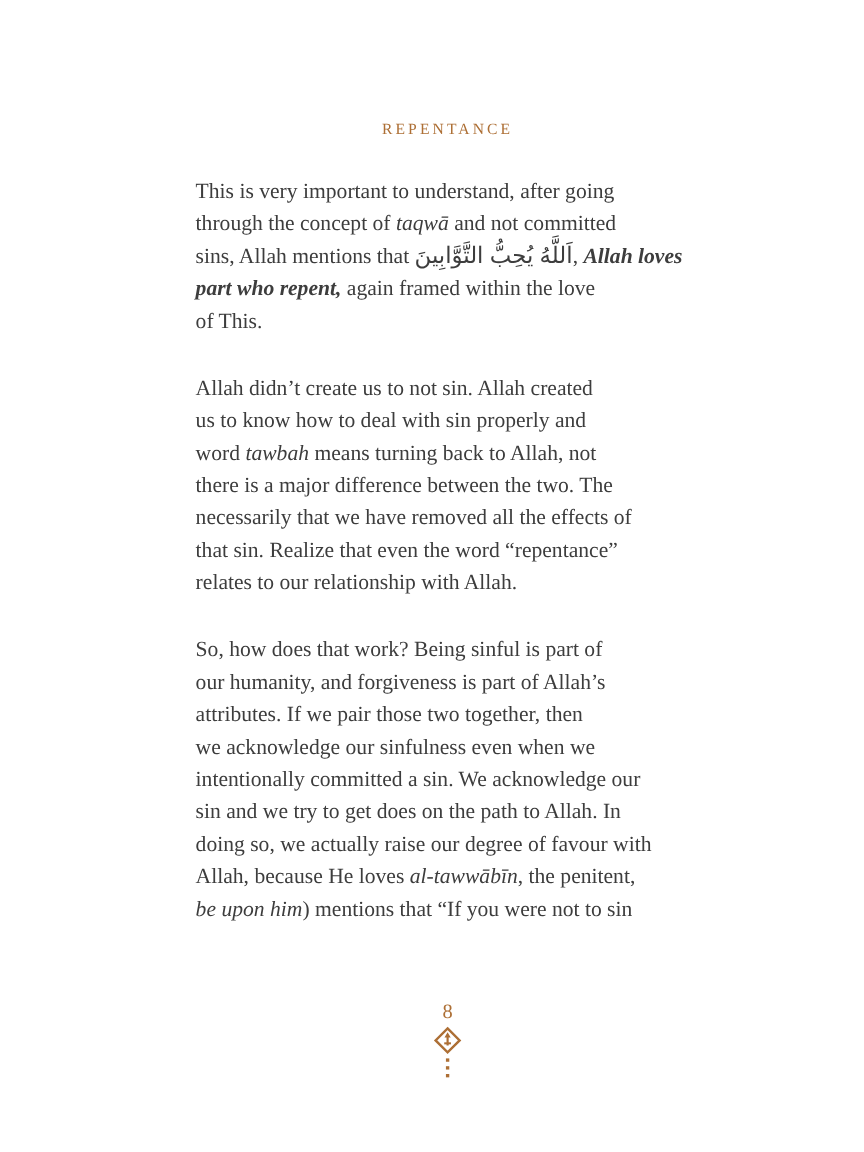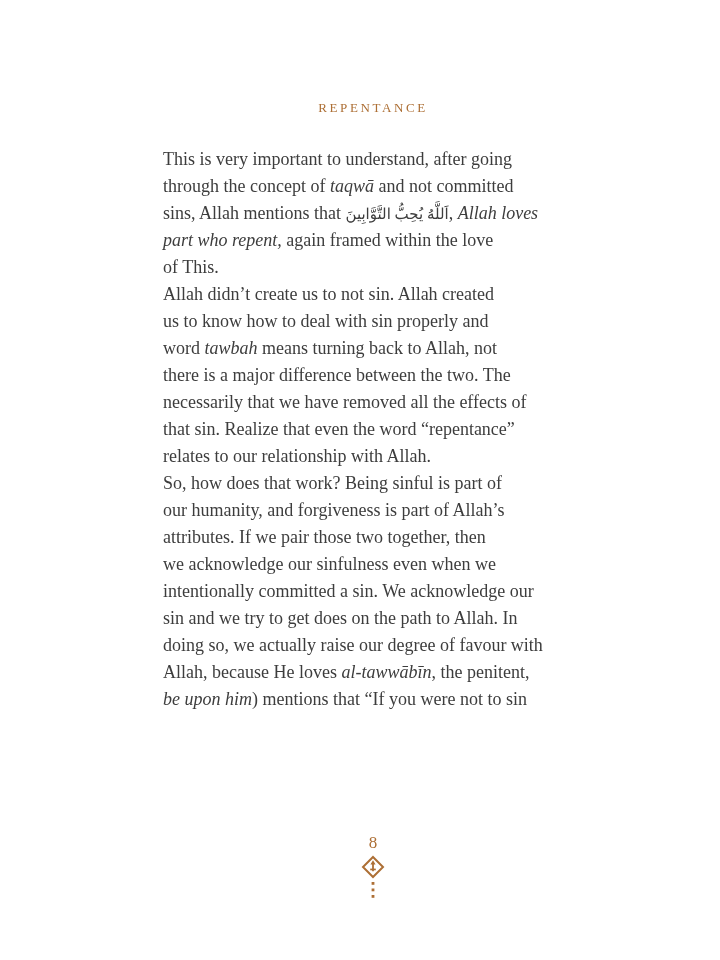--- a/index.html
+++ b/index.html
@@ -28,32 +28,33 @@
   }
   .text-block {
     position: absolute;
     top: 146px;
     left: 163px;
     width: 420px;
     color: var(--ink, #3d3d3d);
     font-size: 18px;
   }
   .paragraph + .paragraph {
+    margin-top: 29px;
   }
   .line {
     white-space: nowrap;
     line-height: 27px;
     height: 27px;
   }
   .line span.n  { font-style: normal; }
   .line span.i  { font-style: italic; }
-  .line span.bi { font-style: italic; font-weight: normal; }
+  .line span.bi { font-style: italic; font-weight: bold; }
   .line span.ar {
-    font-family: Liberation Serif, serif;
-    font-size: 15px;
+    font-family: Liberation Sans, sans-serif;
+    font-size: 19px;
     direction: rtl;
     unicode-bidi: isolate;
   }
   .footer {
     position: absolute;
     top: 833px;
     left: 163px;
     width: 420px;
     text-align: center;
   }

